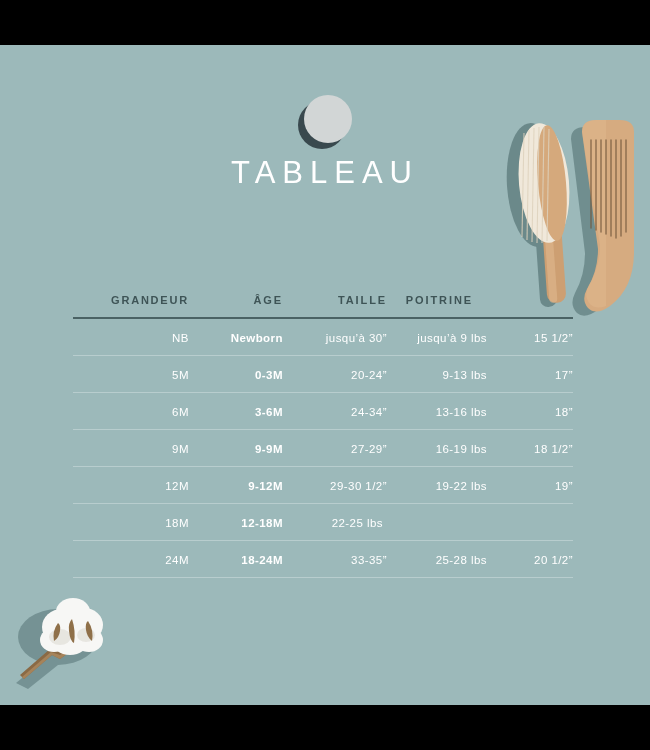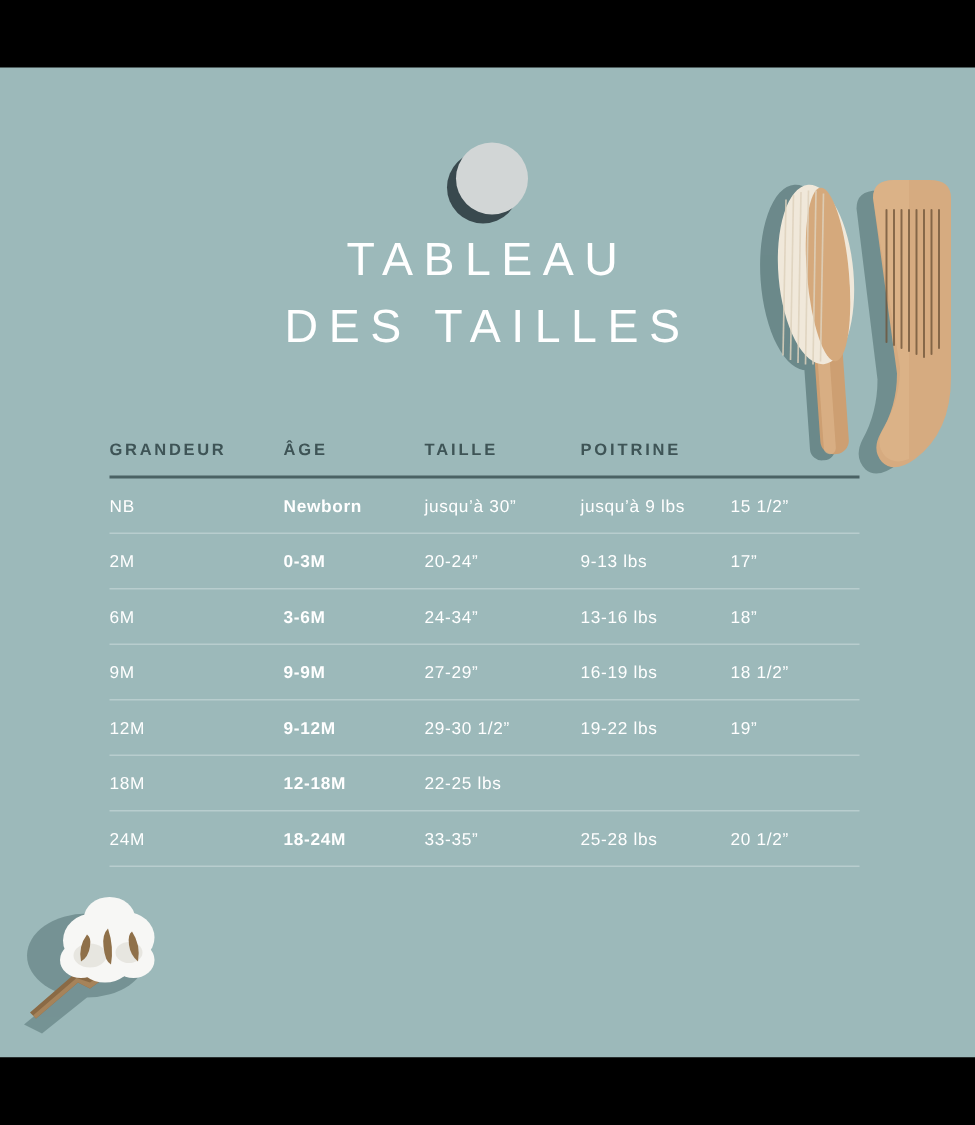--- a/index.html
+++ b/index.html
@@ -59,21 +59,21 @@
   .title .l2 { display:block; }
 
   
   .table {
     position:absolute;
     left:73px; top:249px;
     width:500px;
   }
   .trow { display:flex; width:500px; }
   .tcell {
-    text-align:left;
+    text-align:right;
     font-size:11.5px;
     color:#ffffff;
     font-family:"Liberation Sans", sans-serif;
   }
   .c0 { width:116px; }
   .c1 { width:94px;font-weight:bold; }
   .c2 { width:104px; }
   .c3 { width:100px; }
   .c4 { width:86px; }
 
@@ -121,21 +121,20 @@
 
     <div class="logo">
       <svg viewBox="0 0 56 62">
         <circle cx="26" cy="35" r="24" fill="#39494e"></circle>
         <circle cx="32" cy="29" r="24" fill="#d2d6d6"></circle>
       </svg>
     </div>
 
     <div class="title">
       <span>TABLEAU</span>
-      <span class="l2">DES TAILLES</span>
     </div>
 
     <div class="brush">
       <svg viewBox="0 0 90 225">
         <g opacity=".5">
           <ellipse cx="36" cy="100" rx="27" ry="62" fill="#3c5a5c" transform="rotate(-4 36 100)"></ellipse>
           <rect x="40" y="150" width="17" height="72" rx="8" fill="#3c5a5c" transform="rotate(-4 48 186)"></rect>
         </g>
         <rect x="44" y="60" width="19" height="158" rx="9" fill="#cd9f72" transform="rotate(-4 53 139)"></rect>
         <rect x="46" y="60" width="8" height="158" rx="4" fill="#e0b98f" opacity=".6" transform="rotate(-4 50 139)"></rect>
@@ -188,21 +187,21 @@
         <div class="trow">
           <div class="tcell c0">NB</div>
           <div class="tcell c1">Newborn</div>
           <div class="tcell c2">jusqu’à 30”</div>
           <div class="tcell c3">jusqu’à 9 lbs</div>
           <div class="tcell c4">15 1/2”</div>
         </div>
         <div class="rule-row"></div>
 
         <div class="trow">
-          <div class="tcell c0">2M</div>
+          <div class="tcell c0">5M</div>
           <div class="tcell c1">0-3M</div>
           <div class="tcell c2">20-24”</div>
           <div class="tcell c3">9-13 lbs</div>
           <div class="tcell c4">17”</div>
         </div>
         <div class="rule-row"></div>
 
         <div class="trow">
           <div class="tcell c0">6M</div>
           <div class="tcell c1">3-6M</div>

